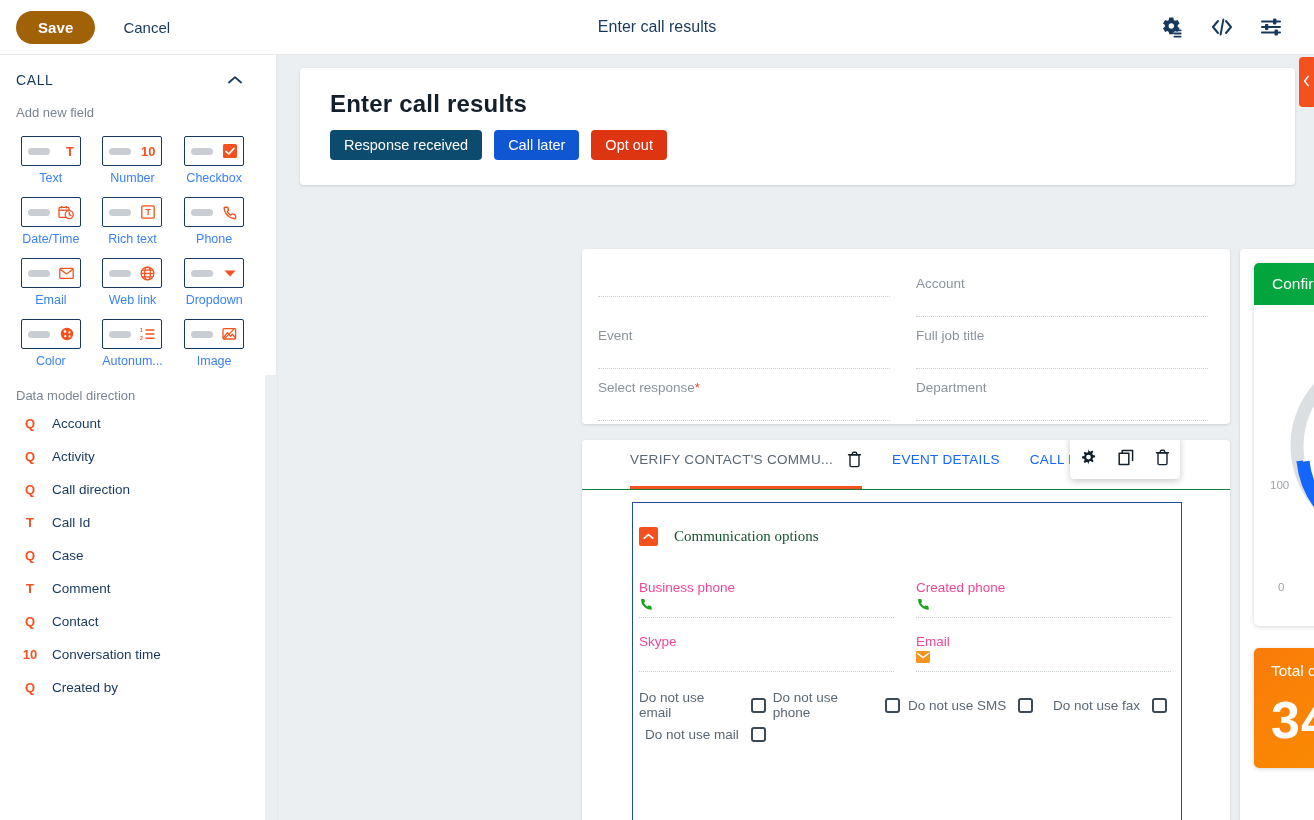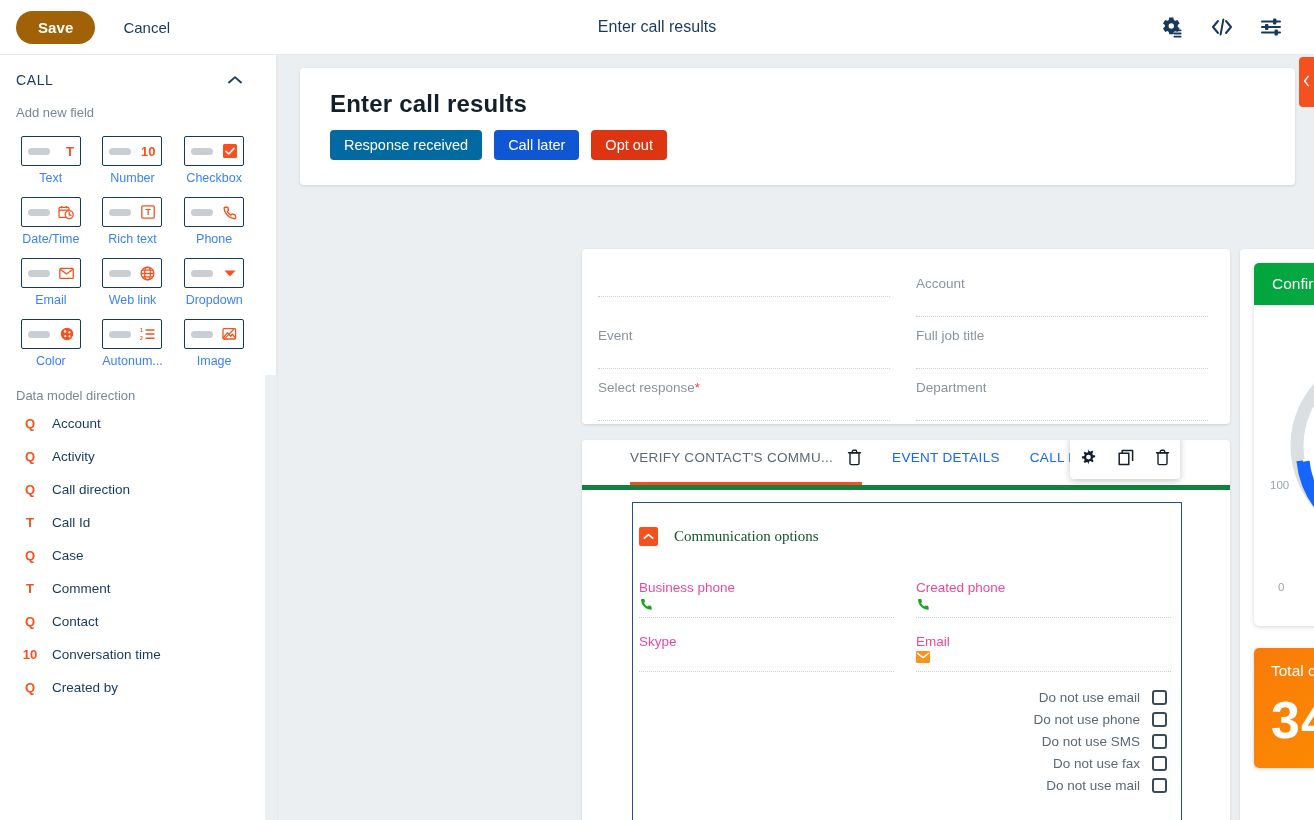--- a/index.html
+++ b/index.html
@@ -223,21 +223,21 @@
     position: absolute;
     left: 304px; top: 385px;
     width: 648px; height: 440px;
     overflow: hidden;
   }
   .tabs-row {
     position: relative;
     display: flex; align-items: flex-end;
     height: 50px;
     padding-left: 48px;
-    border-bottom: 5px solid #15803d;
+    border-bottom: 1px solid #15803d;
     white-space: nowrap;
   }
   .tab {
     display: flex; align-items: center;
     gap: 14px;
     height: 100%;
     padding-bottom: 10px;
     margin-right: 30px;
     font-size: 13.5px;
     letter-spacing: .3px;
@@ -302,21 +302,21 @@
     column-gap: 22px;
     padding: 34px 10px 0 6px;
   }
   .bfield { }
   .bfield-label { font-size: 13.5px; color: #ec4899; }
   .bfield-val { height: 22px; padding-top: 2px; font-size: 14px; line-height: 1; }
   .bfield-line { border-bottom: 1px dotted #c8ced4; height: 1px; }
 
   .chk-grid {
     display: grid;
-    grid-template-columns: 1fr;
+    grid-template-columns: 1fr 1fr 1fr 1fr;
     column-gap: 22px;
     padding: 18px 14px 0 6px;
     row-gap: 16px;
     gap: 7px;
   }
   .chk-row {
     display: flex; align-items: center; justify-content: flex-end;
     gap: 12px;
   }
   .chk-label { font-size: 13.5px; color: #5a6875; }
@@ -655,21 +655,21 @@
     </div>
 
   </div>
 </div>
 
 <div class="canvas">
 
   <div class="card title-card">
     <h1>Enter call results</h1>
     <div class="resp-row">
-      <button class="resp-btn" style="background:#0369a1">Response received</button>
+      <button class="resp-btn" style="background:#0c4a6e">Response received</button>
       <button class="resp-btn" style="background:#0f56d3">Call later</button>
       <button class="resp-btn" style="background:#dd3412">Opt out</button>
     </div>
   </div>
 
   <div class="card form-card">
     <div class="form-grid">
 
       <div class="ffield">
         <div class="ffield-line"></div>

